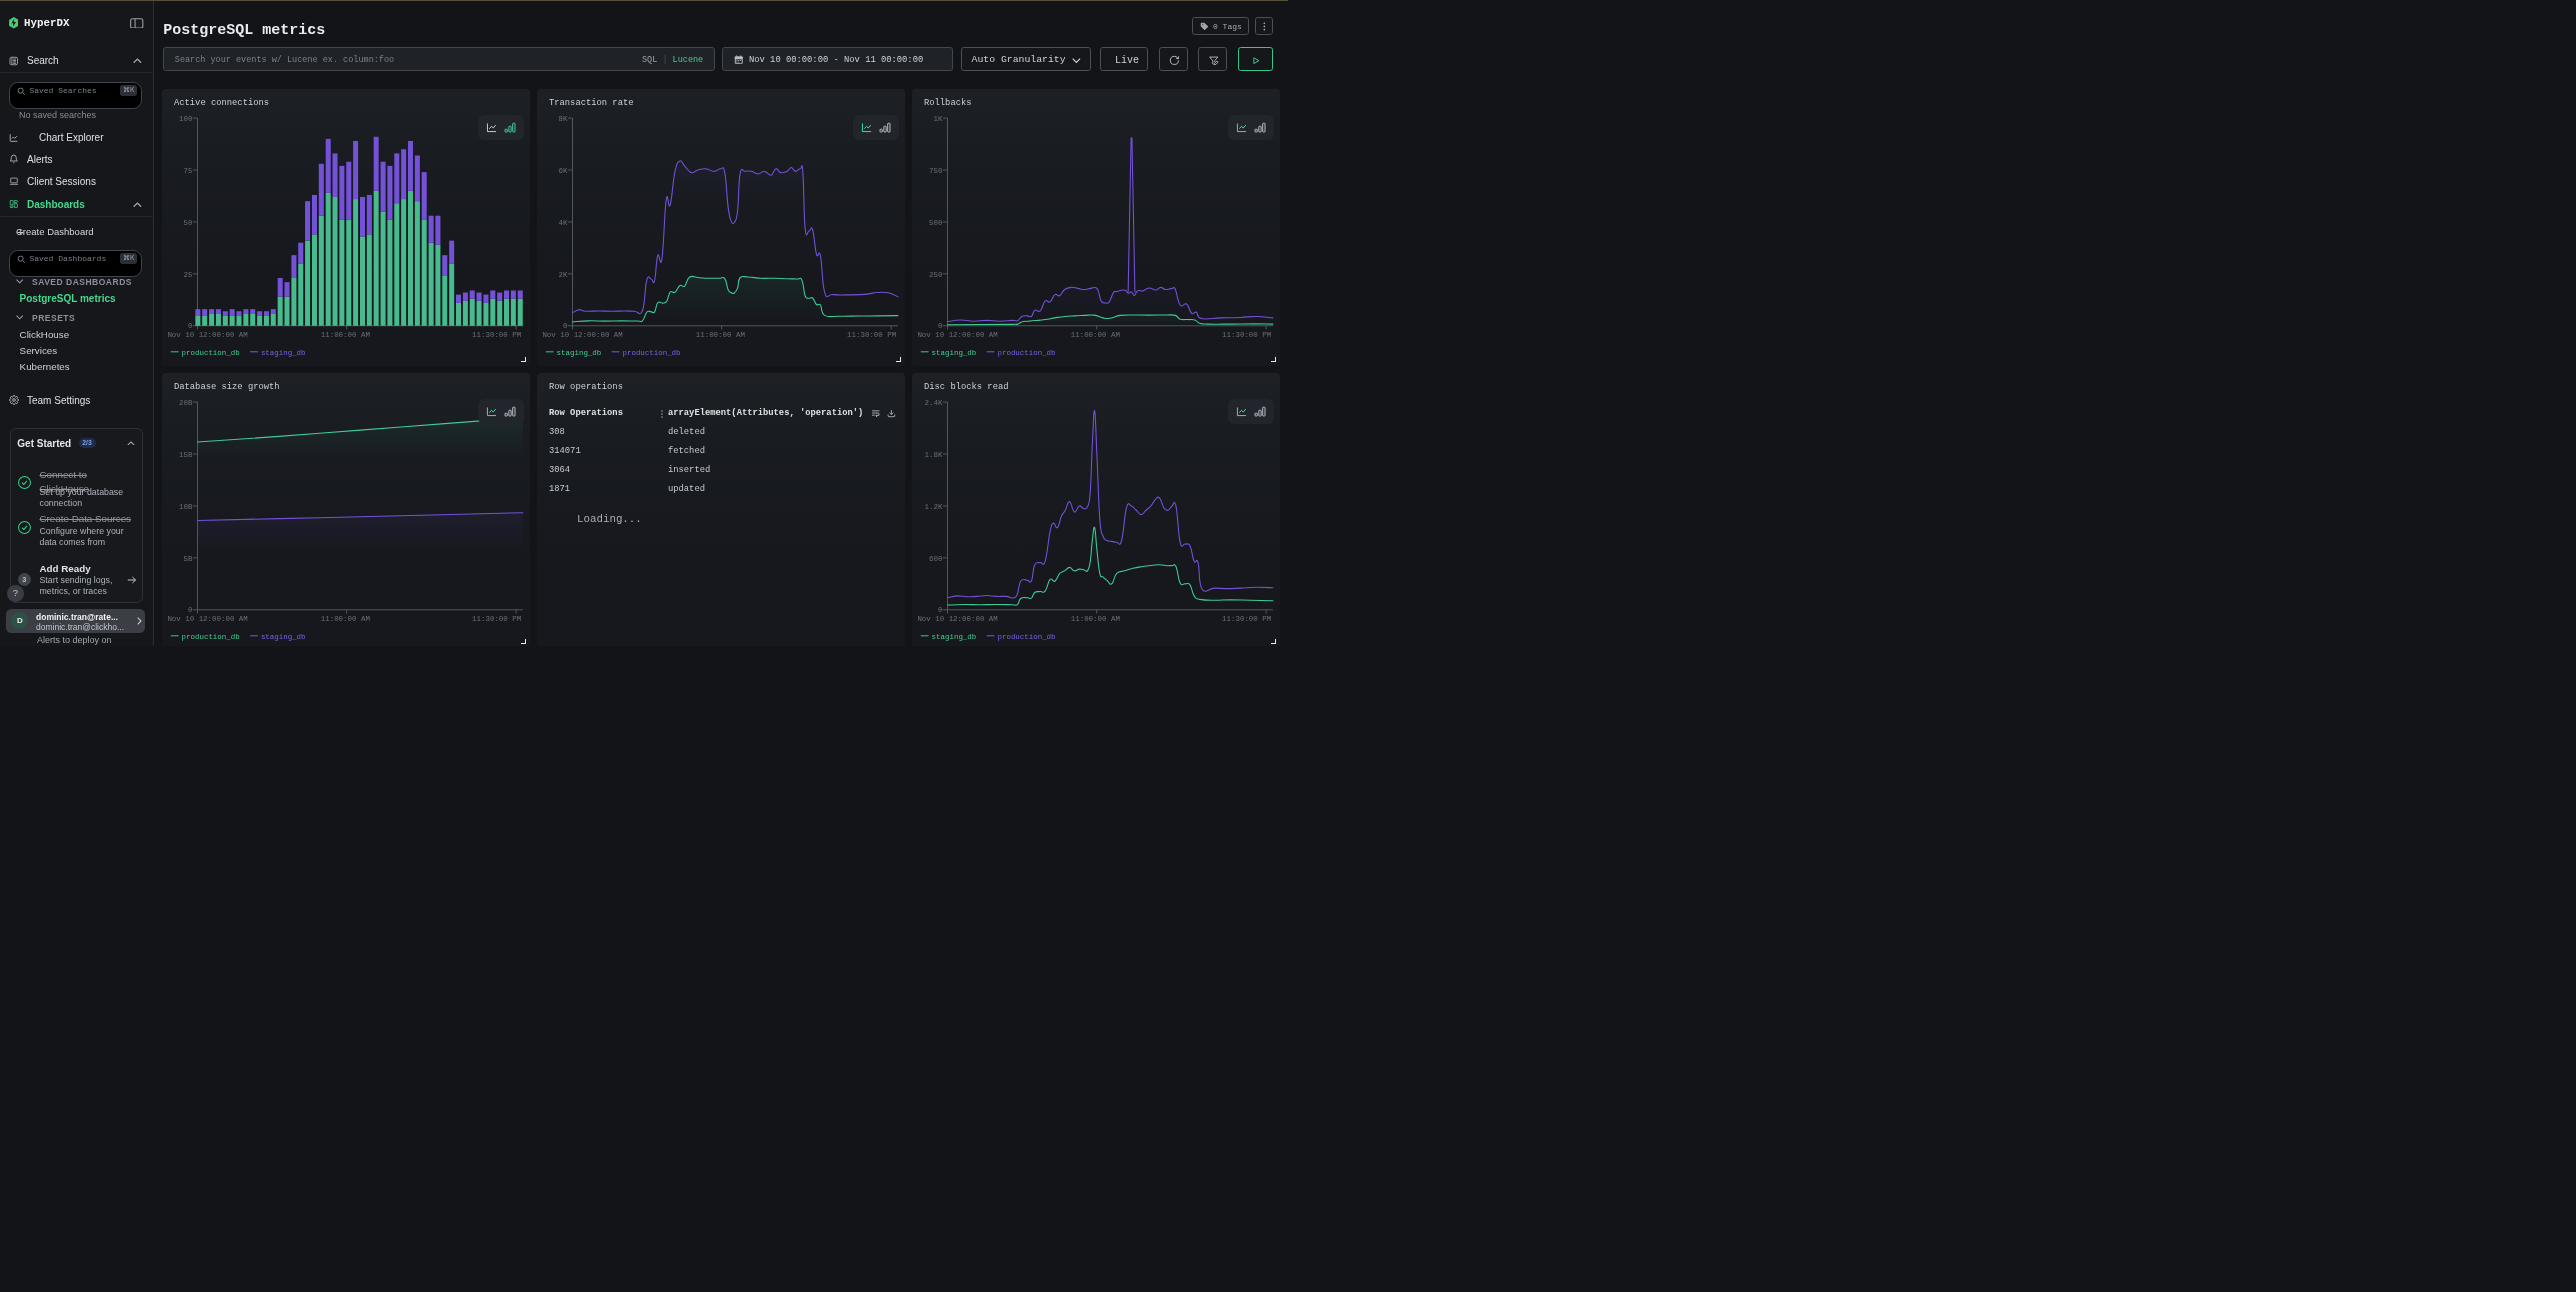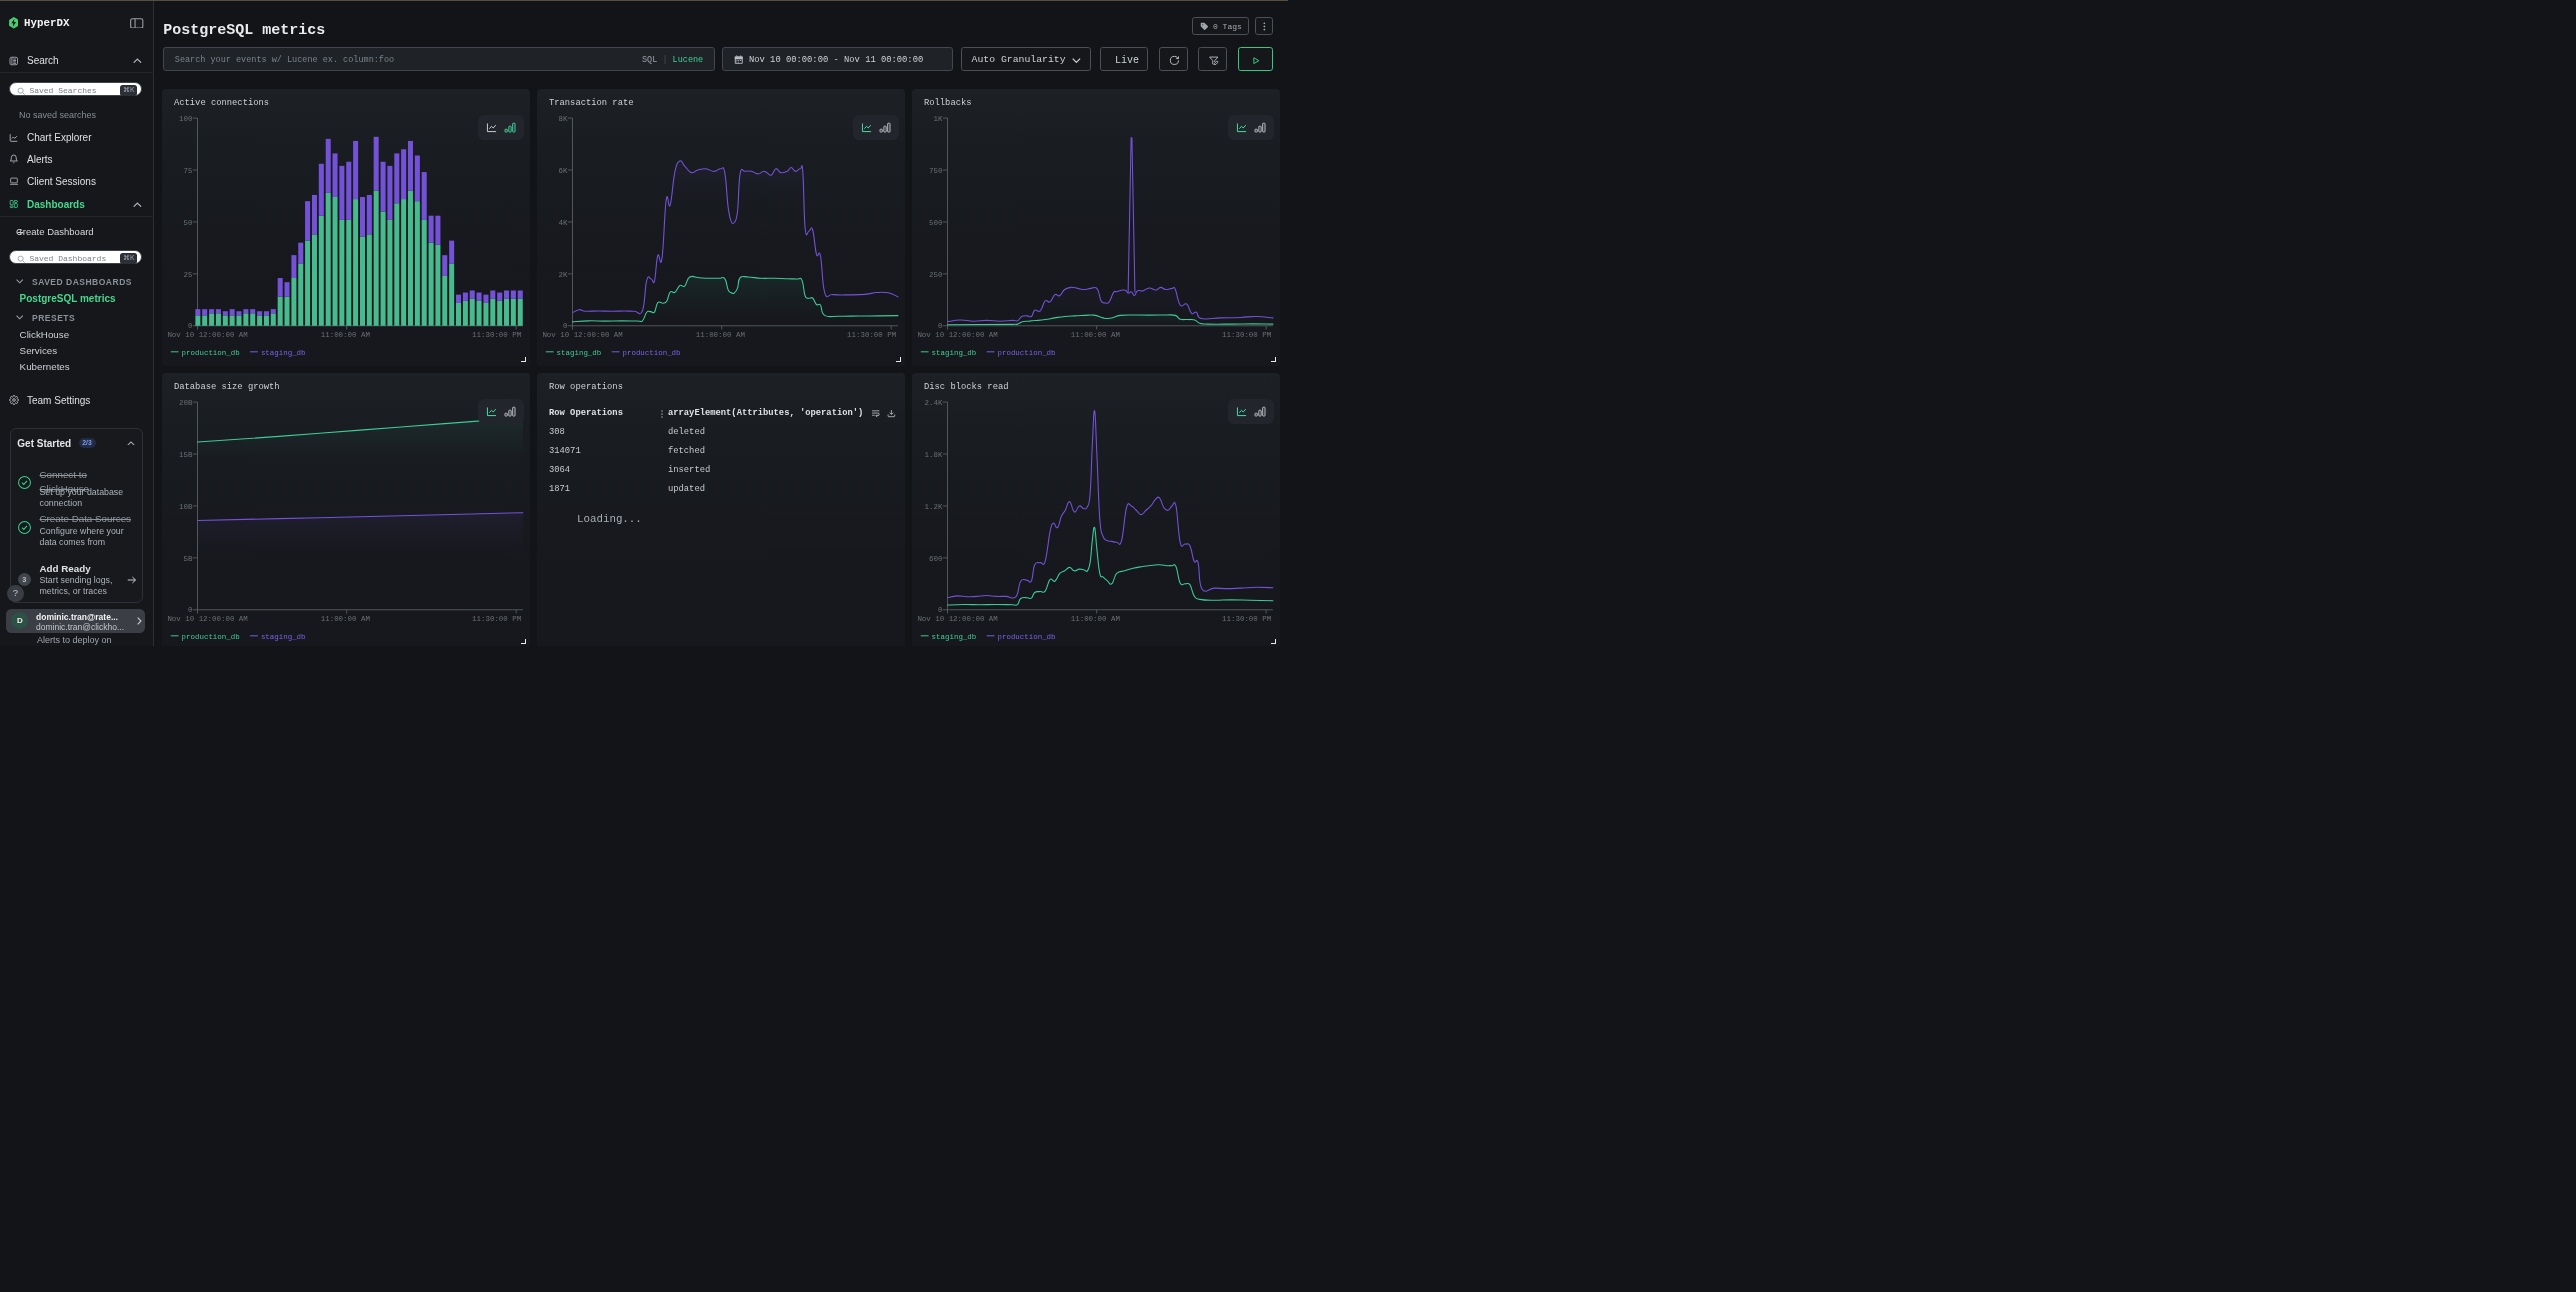--- a/index.html
+++ b/index.html
@@ -6,21 +6,21 @@
 html,body { width:1288px; height:646px; overflow:hidden; background:#121417; }
 body { font-family:"Liberation Sans", sans-serif; position:relative; }
 #layer { position:absolute; inset:0; transform: translateZ(0); will-change: transform; }
 .mono { font-family:"Liberation Mono", monospace; }
 .abs { position:absolute; }
 #topstrip { position:absolute; top:0; left:0; width:1288px; height:0.7px; background:#564f3e; z-index:50; }
 
 #side { position:absolute; top:0; left:0; width:154px; height:646px; background:#15171b; border-right:0.7px solid #2b2e33; z-index:10; }
 .menutext { font-size:10px; color:#dde0e3; }
 .sep { position:absolute; left:0; width:154px; height:0.7px; background:#24272b; }
-.pill { position:absolute; left:8.8px; width:133px; height:14px; border:0.7px solid #40454d; border-radius:8.8px; background:#ffffff; }
+.pill { position:absolute; left:8.8px; width:133px; height:27px; border:0.7px solid #40454d; border-radius:8.8px; background:#000000; }
 .pill .ph { position:absolute; left:19.6px; top:2.7px; font-family:"Liberation Mono",monospace; font-size:8px; color:#798089; }
 .kbd { position:absolute; right:3.4px; top:2.4px; width:17px; height:10.8px; background:#2c3036; border-radius:2.7px; color:#9ba3ad; font-size:7px; text-align:center; line-height:10.8px; }
 .green { color:#46d88f; }
 svg.ic { position:absolute; }
 
 #gs { position:absolute; left:9.5px; top:428px; width:133px; height:175px; border:0.7px solid #2d3036; border-radius:6px; background:#17191d; }
 
 #chip { position:absolute; left:6px; top:609px; width:139px; height:24px; background:#3b3e45; border-radius:5.4px; z-index:5; }
 
 #main { position:absolute; left:154px; top:0; width:1134px; height:646px; background:#121417; }
@@ -69,21 +69,21 @@
         </svg>
     <span class="ph">Saved Searches</span>
     <span class="kbd">⌘K</span>
   </div>
   <div class="abs" style="left:19px;top:110px;font-size:9px;color:#878d94;">No saved searches</div>
 
   <svg class="ic" style="left:8.8px;top:133px" width="9.5" height="9.5" viewBox="0 0 24 24" fill="none" stroke="#c6cad0" stroke-width="2">
         <path d="M3 3v16a2 2 0 0 0 2 2h16"></path>
         <path d="m7 14 4-4 3.5 3.5L20 8"></path>
       </svg>
-  <div class="abs menutext" style="left:27px;top:132px;">Chart Explorer</div>
+  <div class="abs menutext" style="left:39px;top:132px;">Chart Explorer</div>
 
   <svg class="ic" style="left:8.8px;top:154px" width="9.5" height="10" viewBox="0 0 24 24" fill="none" stroke="#c6cad0" stroke-width="2">
         <path d="M6 8a6 6 0 0 1 12 0c0 7 3 9 3 9H3s3-2 3-9"></path>
         <path d="M10.3 21a1.94 1.94 0 0 0 3.4 0"></path>
       </svg>
   <div class="abs menutext" style="left:27px;top:154px;">Alerts</div>
 
   <svg class="ic" style="left:8.8px;top:177px" width="10" height="8.8" viewBox="0 0 24 24" fill="none" stroke="#c6cad0" stroke-width="2">
         <rect x="3" y="3" width="18" height="13" rx="1.5"></rect>
         <path d="M1 20h22"></path>

